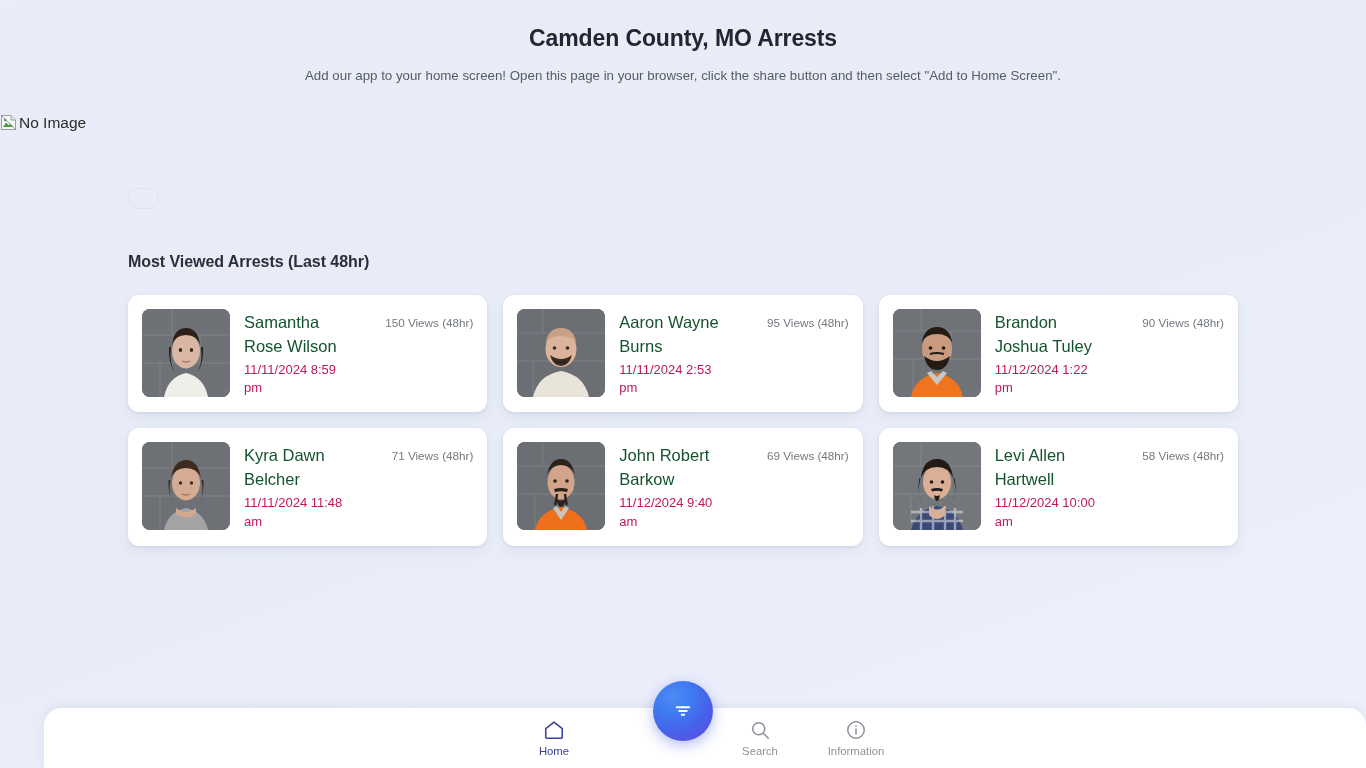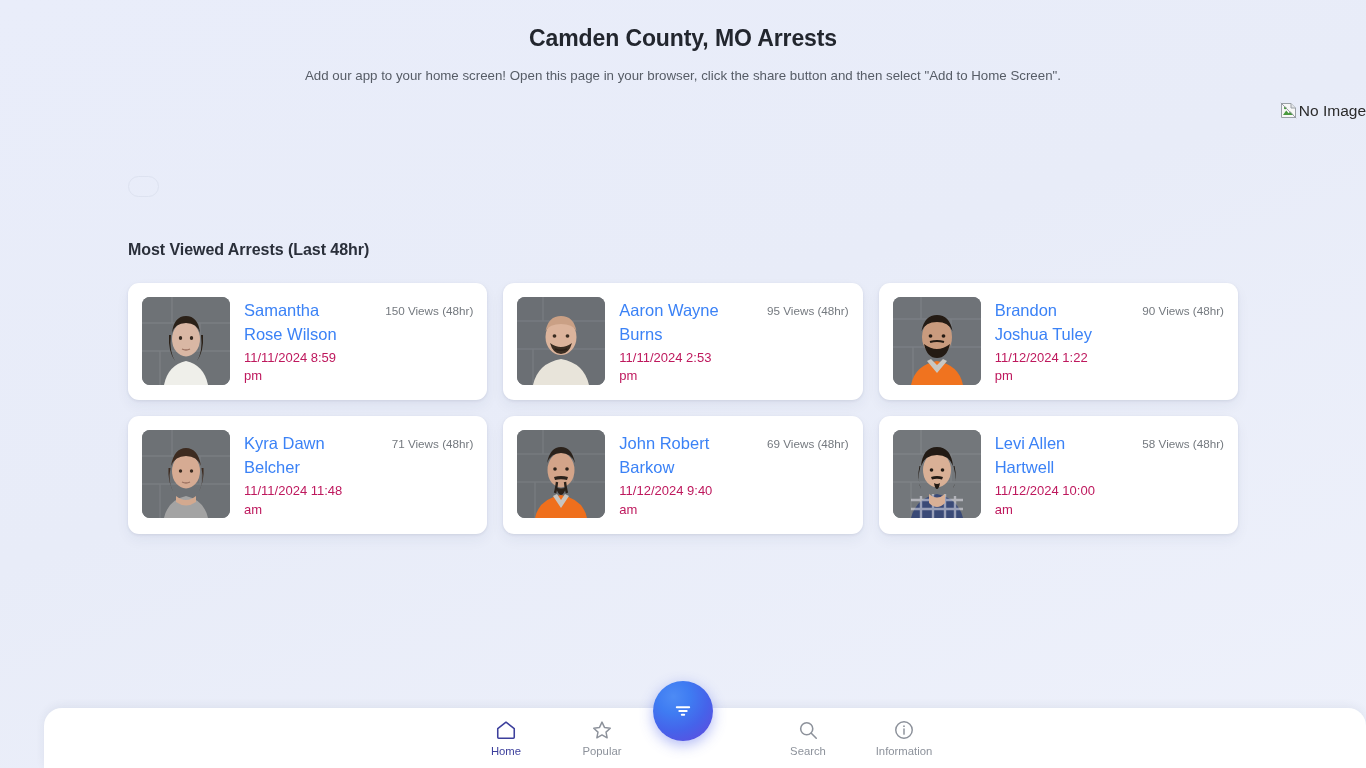--- a/index.html
+++ b/index.html
@@ -34,22 +34,22 @@
   .pwa-hint {
     margin-top: 14px;
     font-size: 13.3px;
     color: #565c66;
     font-weight: 400;
     line-height: 1.35;
   }
 
   
   .banner-wrap {
-    margin-top: 16px;
-    text-align: right;
+    margin-top: 28px;
+    text-align: left;
     height: 22px;
   }
 
   .broken-img {
     display: inline-flex;
     align-items: center;
     gap: 2px;
     font-size: 15.5px;
     color: #2b2b2b;
     line-height: 1;
@@ -130,21 +130,21 @@
   .card-body {
     flex: 1 1 auto;
     min-width: 0;
     padding-top: 2px;
     padding-right: 4px;
   }
 
   .arrest-name {
     font-size: 16.5px;
     line-height: 1.45;
-    color: #3b82f6;
+    color: #14532d;
     font-weight: 400;
     max-width: 100px;
     word-wrap: break-word;
   }
 
   .arrest-date {
     margin-top: 2px;
     font-size: 13px;
     line-height: 1.45;
     color: #be185d;
@@ -400,28 +400,20 @@
 
   <div class="nav-item active">
     <span>
       <svg width="22" height="22" viewBox="0 0 24 24" fill="none" stroke="currentColor" stroke-width="1.7" stroke-linecap="round" stroke-linejoin="round">
         <path d="M3 10.5 L12 3.5 L21 10.5 V20 a1 1 0 0 1 -1 1 H4 a1 1 0 0 1 -1 -1 Z"></path>
       </svg>
     </span>
     <span class="nav-label">Home</span>
   </div>
 
-  <div class="nav-item">
-    <span>
-      <svg width="22" height="22" viewBox="0 0 24 24" fill="none" stroke="currentColor" stroke-width="1.6" stroke-linecap="round" stroke-linejoin="round">
-        <path d="M12 3.4 L14.7 9.2 L21 10 L16.4 14.3 L17.6 20.5 L12 17.4 L6.4 20.5 L7.6 14.3 L3 10 L9.3 9.2 Z"></path>
-      </svg>
-    </span>
-    <span class="nav-label">Popular</span>
-  </div>
 
   <div class="nav-spacer"></div>
 
   <div class="nav-item">
     <span>
       <svg width="22" height="22" viewBox="0 0 24 24" fill="none" stroke="currentColor" stroke-width="1.7" stroke-linecap="round">
         <circle cx="10.6" cy="10.6" r="6.6"></circle>
         <path d="M15.6 15.6 L21 21"></path>
       </svg>
     </span>

